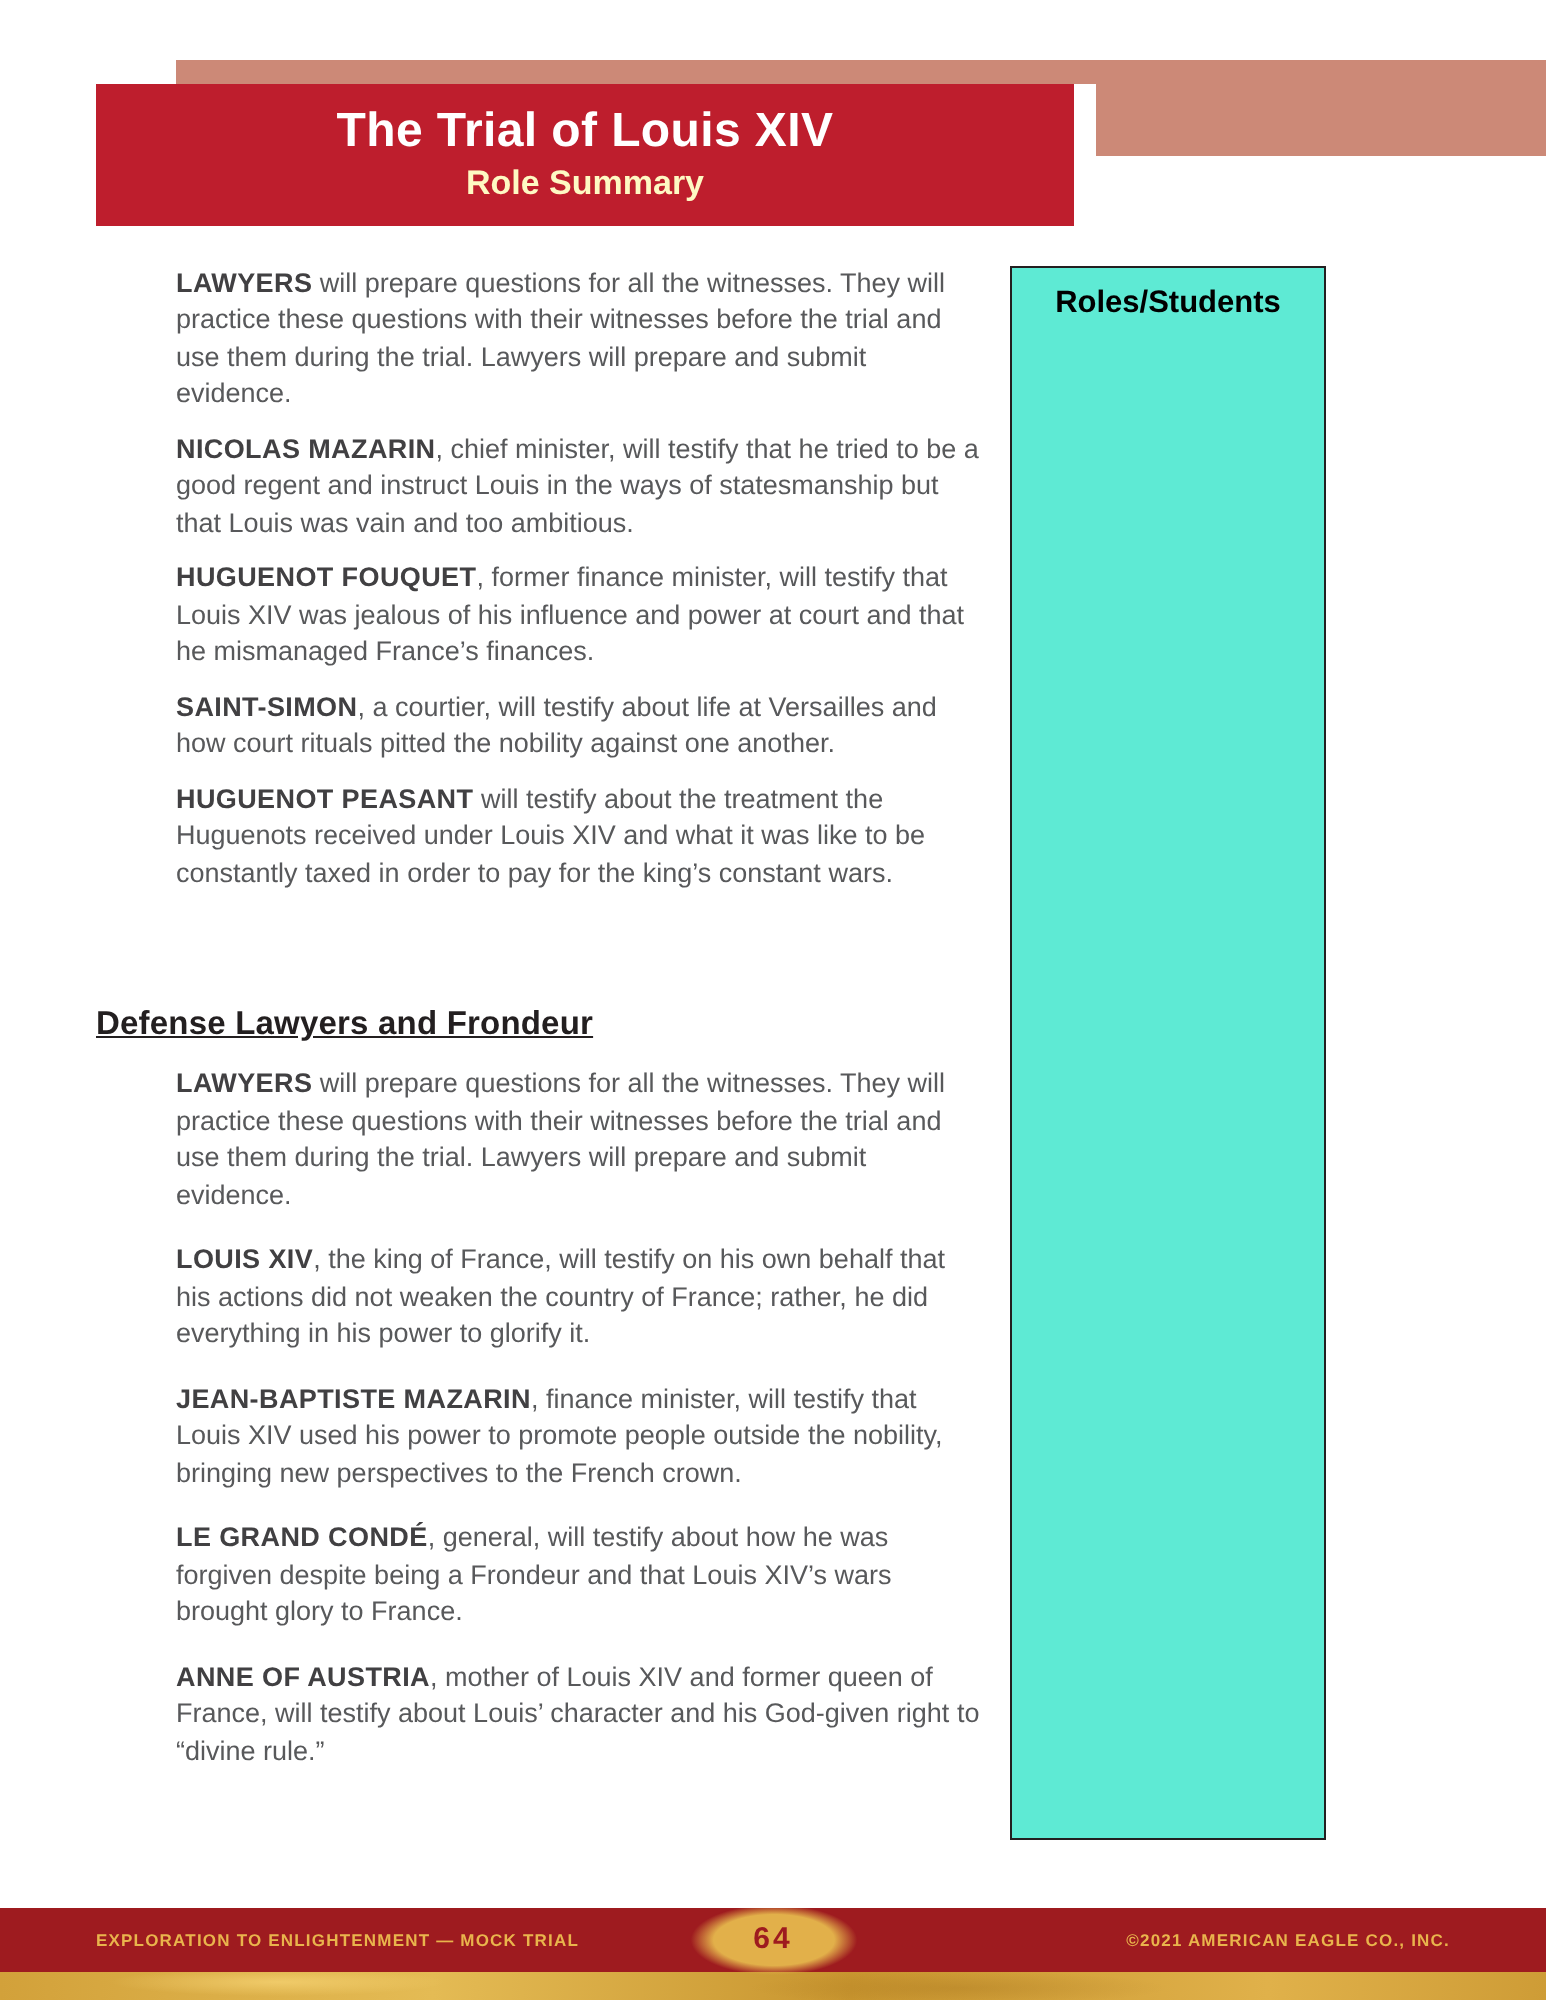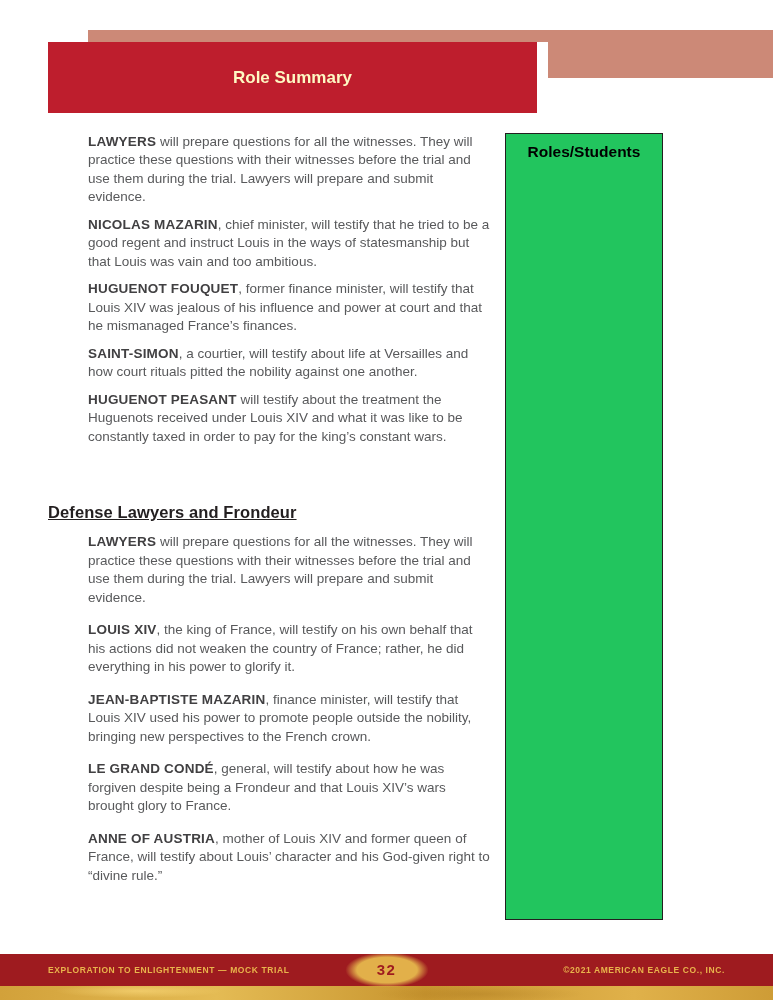--- a/index.html
+++ b/index.html
@@ -61,21 +61,21 @@
   }
   section.defense { margin-top: 57px; }
   section.defense .entry { margin-bottom: 14px; }
 
   
   .roles-box {
     position: absolute;
     left: 505px; top: 133px;
     width: 158px; height: 787px;
     border: 1.5px solid #231F20;
-    background: #22c55e;
+    background: #5eead4;
   }
   .roles-header {
     text-align: center;
     font-size: 15.5px; font-weight: bold; color: #000000;
     padding-top: 9px;
   }
 
   
   .footer {
     position: absolute;
@@ -119,20 +119,21 @@
     color: #9E1B1F; font-size: 15px; font-weight: bold; letter-spacing: 1.5px;
   }
 </style>
 </head>
 <body>
 
 <div class="page">
 
   <div class="coral-bar"></div>
   <div class="title-box">
+    <div class="title">The Trial of Louis XIV</div>
     <div class="subtitle">Role Summary</div>
   </div>
 
   <div class="text-col">
 
     <section class="prosecution">
 
       <p class="entry">
         <span class="lead">LAWYERS</span><span> will prepare questions for all the witnesses. They will practice these questions with their witnesses before the trial and use them during the trial. Lawyers will prepare and submit evidence.</span>
       </p>
@@ -176,17 +177,17 @@
     <div class="roles-header">Roles/Students</div>
   </div>
 
   <div class="footer">
     <div class="gold-strip"></div>
     <div class="footer-red">
       <span class="f-left">EXPLORATION TO ENLIGHTENMENT — MOCK TRIAL</span>
       <span class="f-right">©2021 AMERICAN EAGLE CO., INC.</span>
     </div>
     <div class="page-num-patch">
-      <span>32</span>
+      <span>64</span>
     </div>
   </div>
 
 </div>
 
 </body></html>

